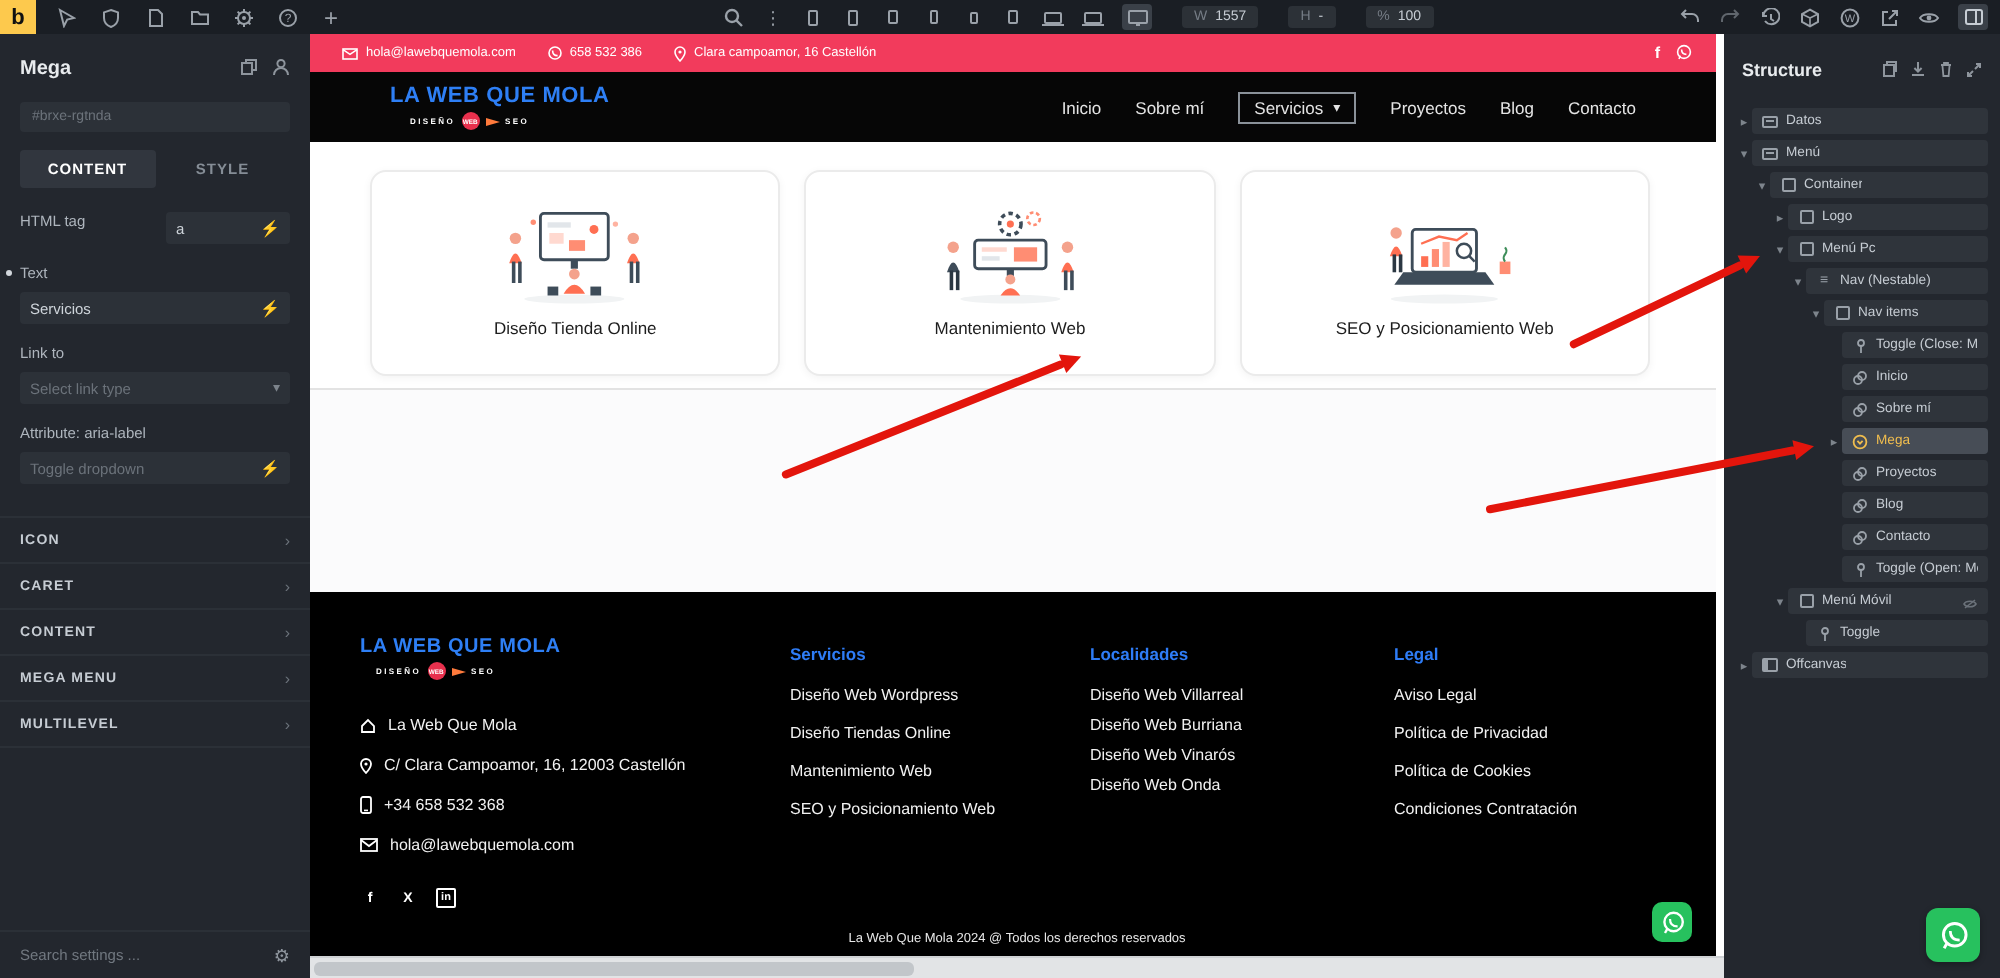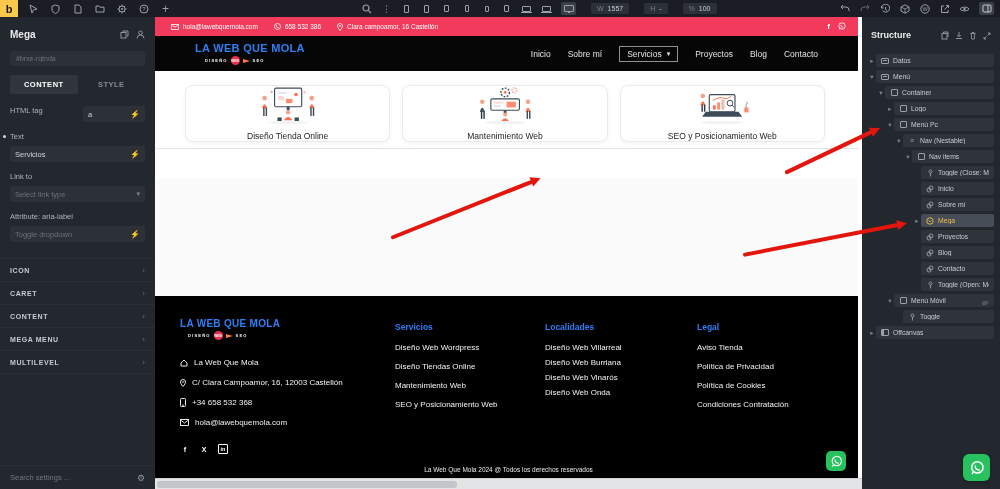--- a/index.html
+++ b/index.html
@@ -68,21 +68,21 @@
   .site-nav { position:absolute; top:19px; left:0; right:0; height:35px; background:#060606; display:flex; align-items:center; padding:0 44px 0 40px; z-index:2; }
   .logo-title { font-size:11px; font-weight:bold; color:#2e7ff5; letter-spacing:.3px; }
   .logo-sub { display:flex; align-items:center; gap:3px; margin-top:2px; margin-left:10px; }
   .logo-sub .lw { font-size:4px; color:#fff; letter-spacing:1.2px; font-weight:bold; }
   .logo-badge { width:9px; height:9px; border-radius:50%; background:#e8304d; color:#fff; font-size:3.2px; font-weight:bold; display:flex; align-items:center; justify-content:center; }
   .rocket { width:0; height:0; border-top:2.5px solid transparent; border-bottom:2.5px solid transparent; border-left:7px solid #ff7a3c; display:inline-block; }
   .nav-menu { margin-left:auto; display:flex; align-items:center; gap:17px; font-size:8.5px; color:#e4e4e4; }
   .nav-item { cursor:pointer; }
   .nav-item.boxed { border:1px solid #8a9199; padding:2px 7px; display:flex; align-items:center; gap:5px; }
   .nav-caret { font-size:7px; color:#e4e4e4; }
-  .mega-area { position:absolute; top:54px; left:0; right:0; height:78px; background:#fff; border-bottom:1px solid #e3e3e3; z-index:1; }
+  .mega-area { position:absolute; top:54px; left:0; right:0; height:124px; background:#fff; border-bottom:1px solid #e3e3e3; z-index:1; }
   .cards { position:absolute; top:14px; left:30px; right:37px; bottom:6px; display:flex; gap:12px; }
   .card { flex:1; background:#fff; border:1px solid #ebebeb; border-radius:8px; box-shadow:0 1px 4px rgba(0,0,0,.05); display:flex; flex-direction:column; align-items:center; justify-content:center; gap:5px; cursor:pointer; }
   .card-title { font-size:8.5px; color:#1d1d1d; }
   .illus { height:50px; display:block; }
   .below-area { position:absolute; top:161px; left:0; right:0; height:118px; background:#fbfbfc; }
   .site-footer { position:absolute; top:279px; left:0; right:0; height:182px; background:#000; color:#fff; }
   .f-brand { position:absolute; left:25px; top:22px; }
   .f-contact { position:absolute; left:25px; top:62px; }
   .f-citem { display:flex; align-items:center; gap:6px; font-size:8px; margin-bottom:11px; color:#f2f2f2; }
   .f-citem svg { flex:none; }
@@ -545,21 +545,21 @@
       </div>
       <div class="fcol fcol-1">
         <div class="fcol-title">Localidades</div>
         <span class="flink">Diseño Web Villarreal</span>
         <span class="flink">Diseño Web Burriana</span>
         <span class="flink">Diseño Web Vinarós</span>
         <span class="flink">Diseño Web Onda</span>
       </div>
       <div class="fcol fcol-2">
         <div class="fcol-title">Legal</div>
-        <span class="flink">Aviso Tienda</span>
+        <span class="flink">Aviso Legal</span>
         <span class="flink">Política de Privacidad</span>
         <span class="flink">Política de Cookies</span>
         <span class="flink">Condiciones Contratación</span>
       </div>
 
       <div class="f-copy">La Web Que Mola 2024 @ Todos los derechos reservados</div>
     </div>
 
     <div class="wa-btn wa-preview">
       <svg width="13" height="13" viewBox="0 0 13 13">

